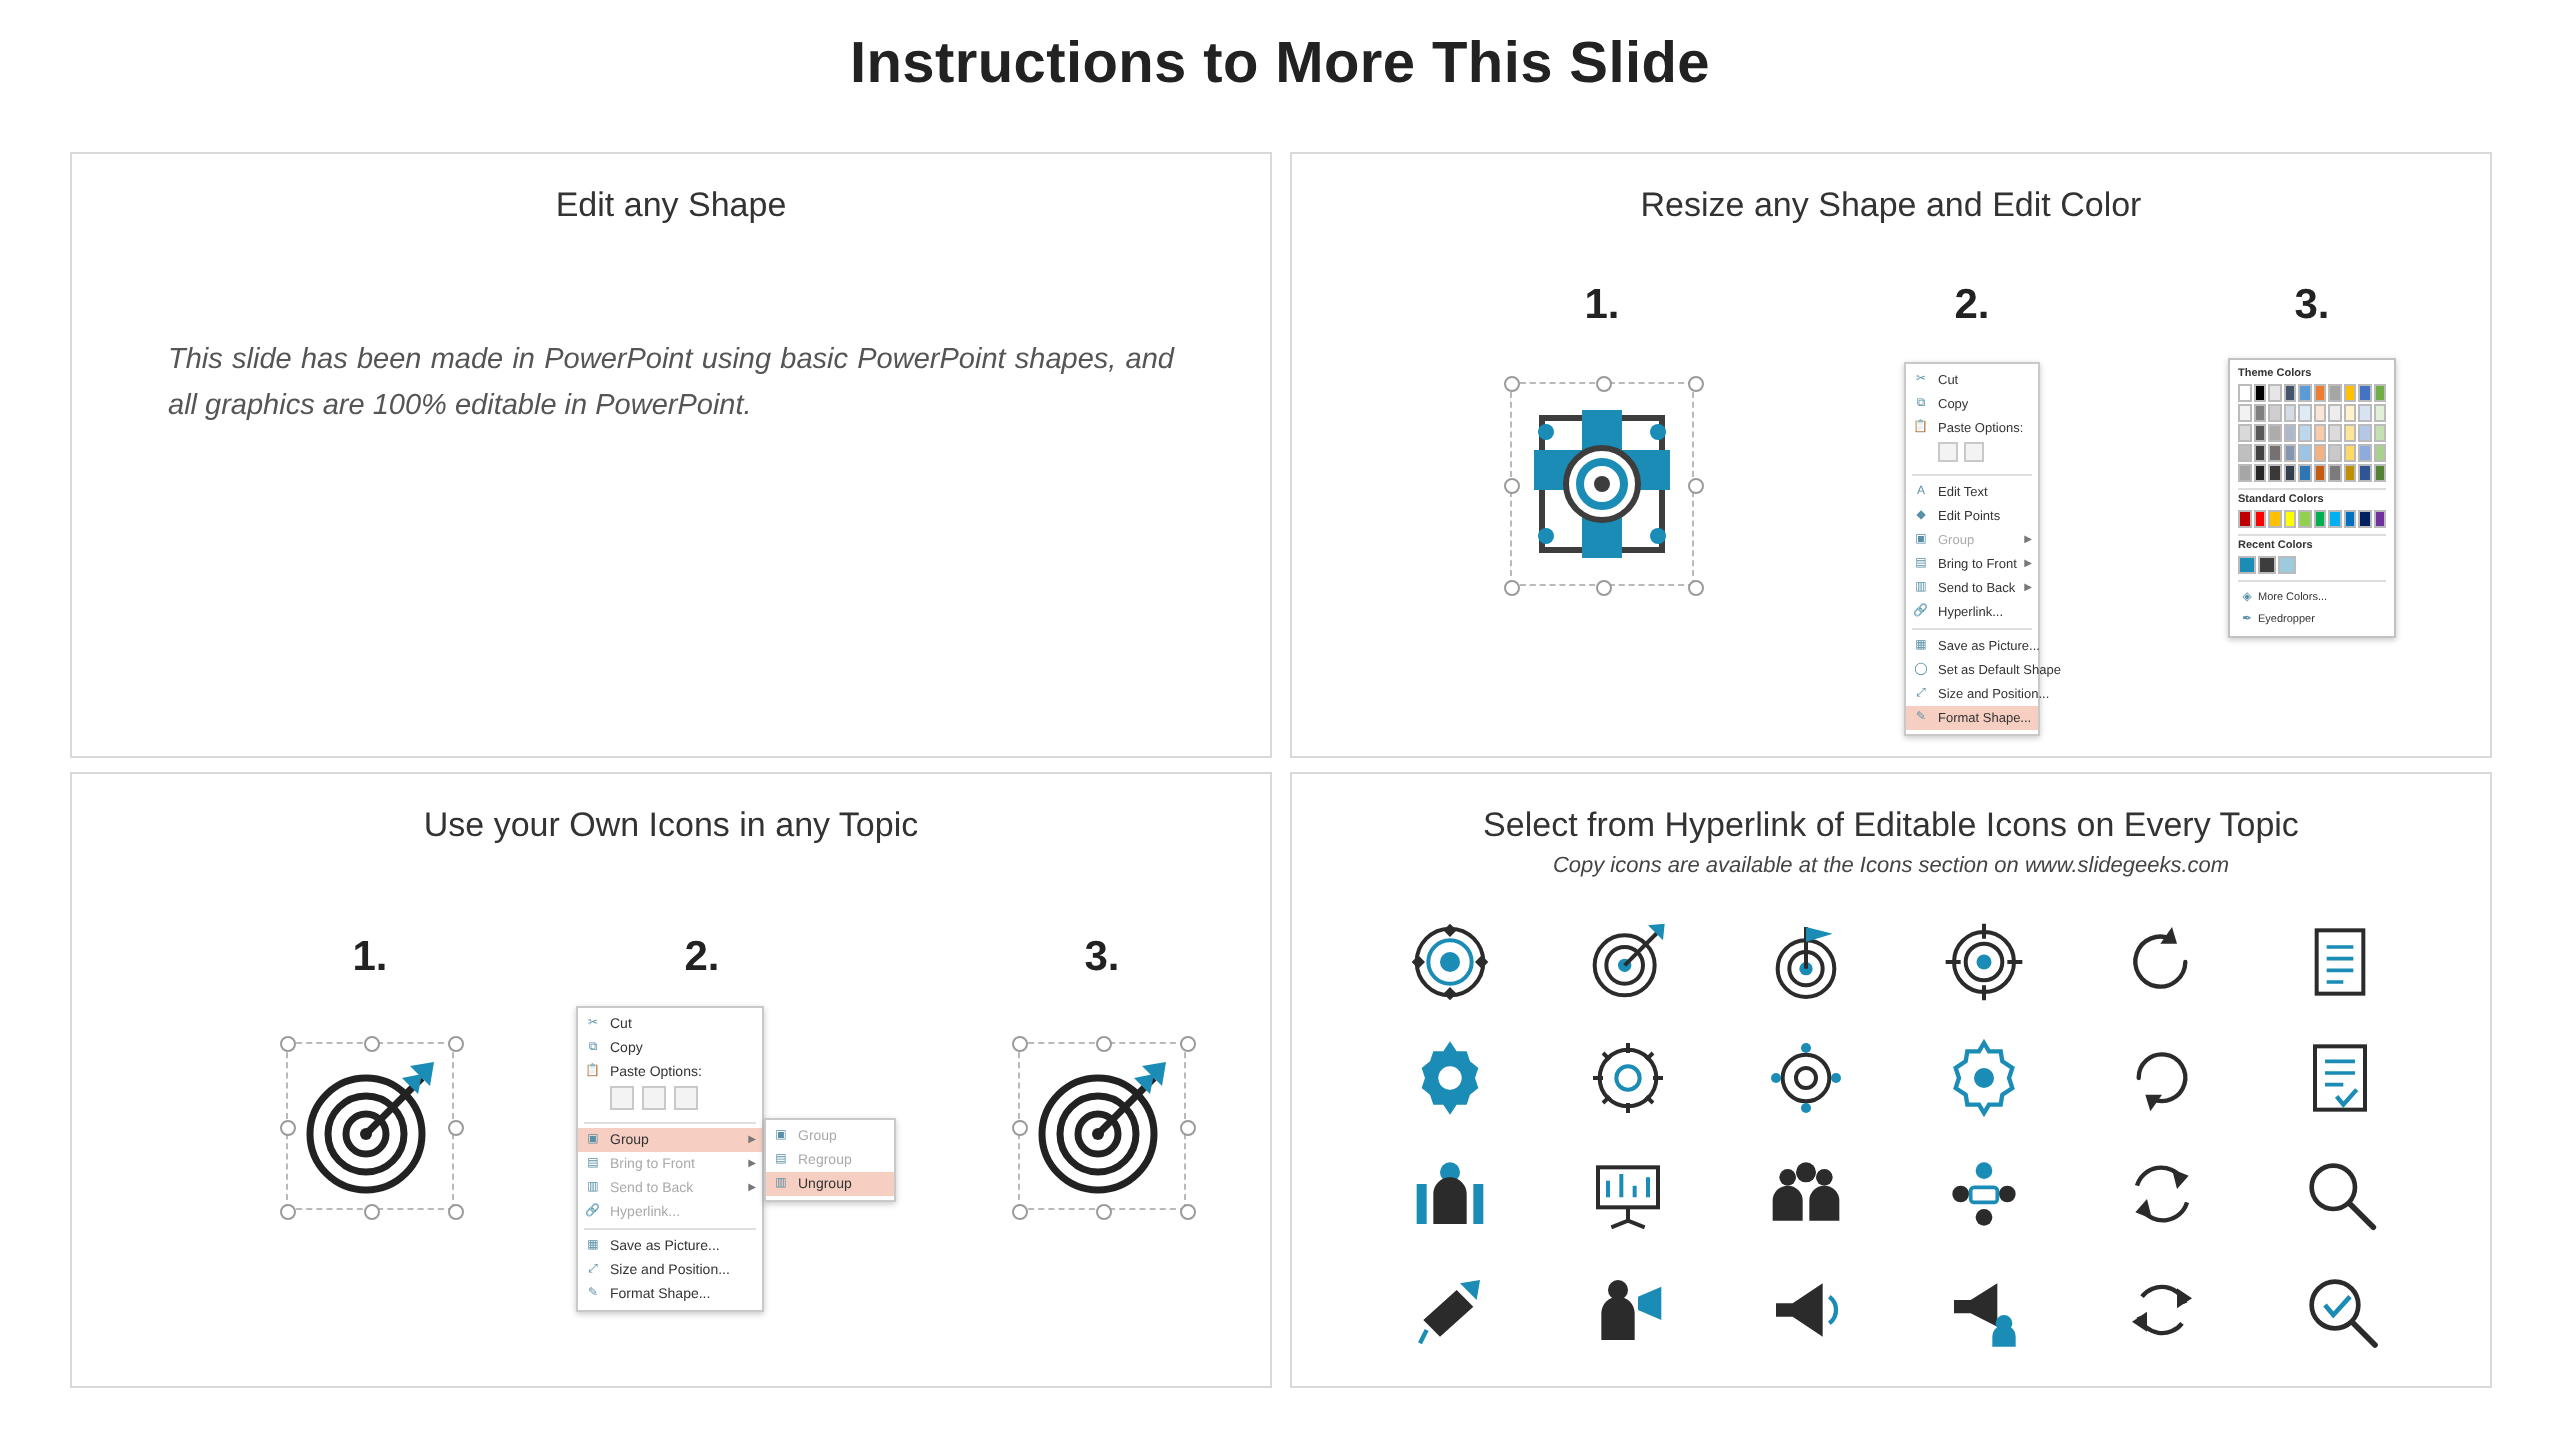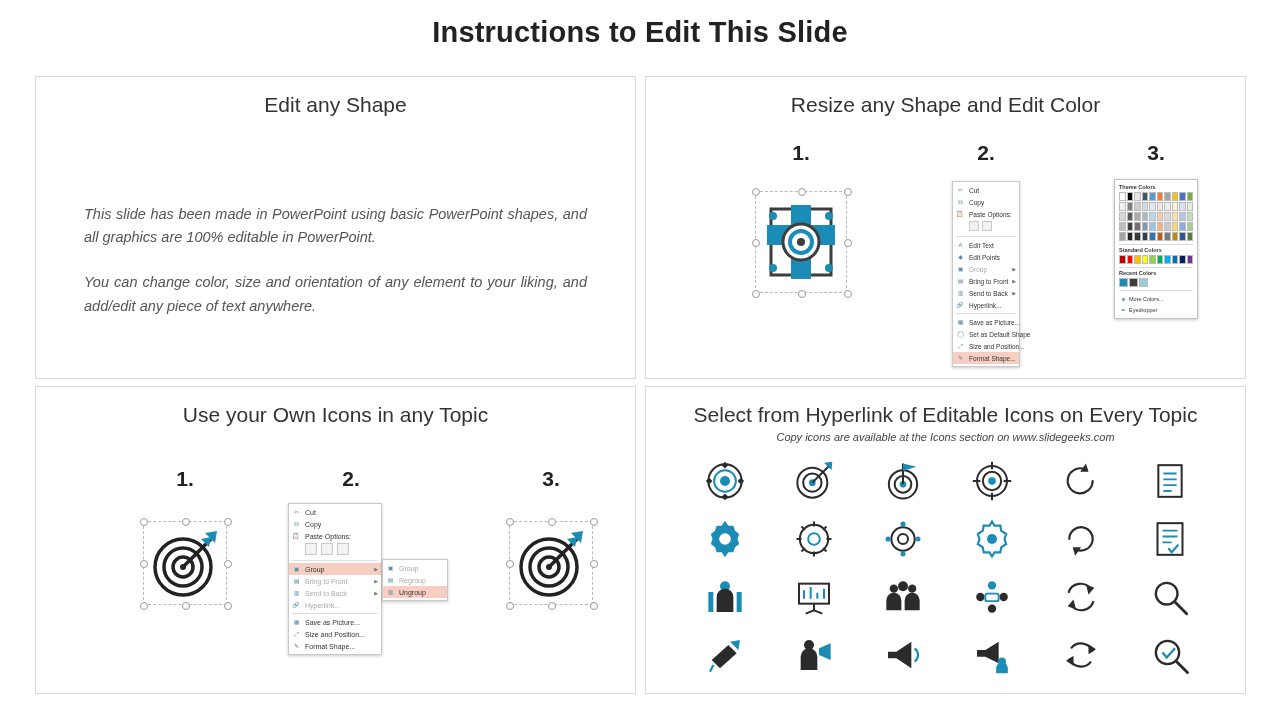--- a/index.html
+++ b/index.html
@@ -32,21 +32,21 @@
     letter-spacing: 0.2px;
   }
   .panel {
     position: absolute;
     border: 1px solid #d9d9d9;
     background: #ffffff;
     box-sizing: border-box;
   }
   .panel-title {
     text-align: center;
-    font-size: 21px;
+    font-size: 17px;
     color: #333333;
     margin-top: 16px;
   }
   .panel-subtitle {
     text-align: center;
     font-size: 11px;
     font-style: italic;
     color: #444444;
     margin-top: 4px;
   }
@@ -54,21 +54,21 @@
   
   #panel-edit-shape { left: 35px; top: 76px; width: 601px; height: 303px; }
   .body-text {
     font-size: 14.5px;
     font-style: italic;
     color: #555555;
     line-height: 1.6;
     text-align: justify;
     margin: 0 48px;
   }
-  .body-text.first { margin-top: 86px; }
+  .body-text.first { margin-top: 56px; }
   .body-text.second { margin-top: 22px; }
 
   
   #panel-resize-shape { left: 645px; top: 76px; width: 601px; height: 303px; }
   .step-row {
     position: absolute;
     top: 40px;
     left: 0;
     width: 601px;
     height: 250px;
@@ -180,26 +180,25 @@
     justify-items: center;
     align-items: center;
   }
   .grid-icon { width: 40px; height: 40px; }
 </style>
 </head>
 <body>
 
 <div class="slide">
 
-  <div class="slide-title">Instructions to Edit This Slide</div>
+  <div class="slide-title">Instructions to More This Slide</div>
 
   <div class="panel" id="panel-edit-shape">
     <div class="panel-title">Edit any Shape</div>
     <div class="body-text first">This slide has been made in PowerPoint using basic PowerPoint shapes, and all graphics are 100% editable in PowerPoint.</div>
-    <div class="body-text second">You can change color, size and orientation of any element to your liking, and add/edit any piece of text anywhere.</div>
   </div>
 
   <div class="panel" id="panel-resize-shape">
     <div class="panel-title">Resize any Shape and Edit Color</div>
 
     <div class="step-row">
 
       <div class="step" style="left:70px; top:24px; width:170px;">
         <div class="step-num">1.</div>
         <div class="shape-graphic">

